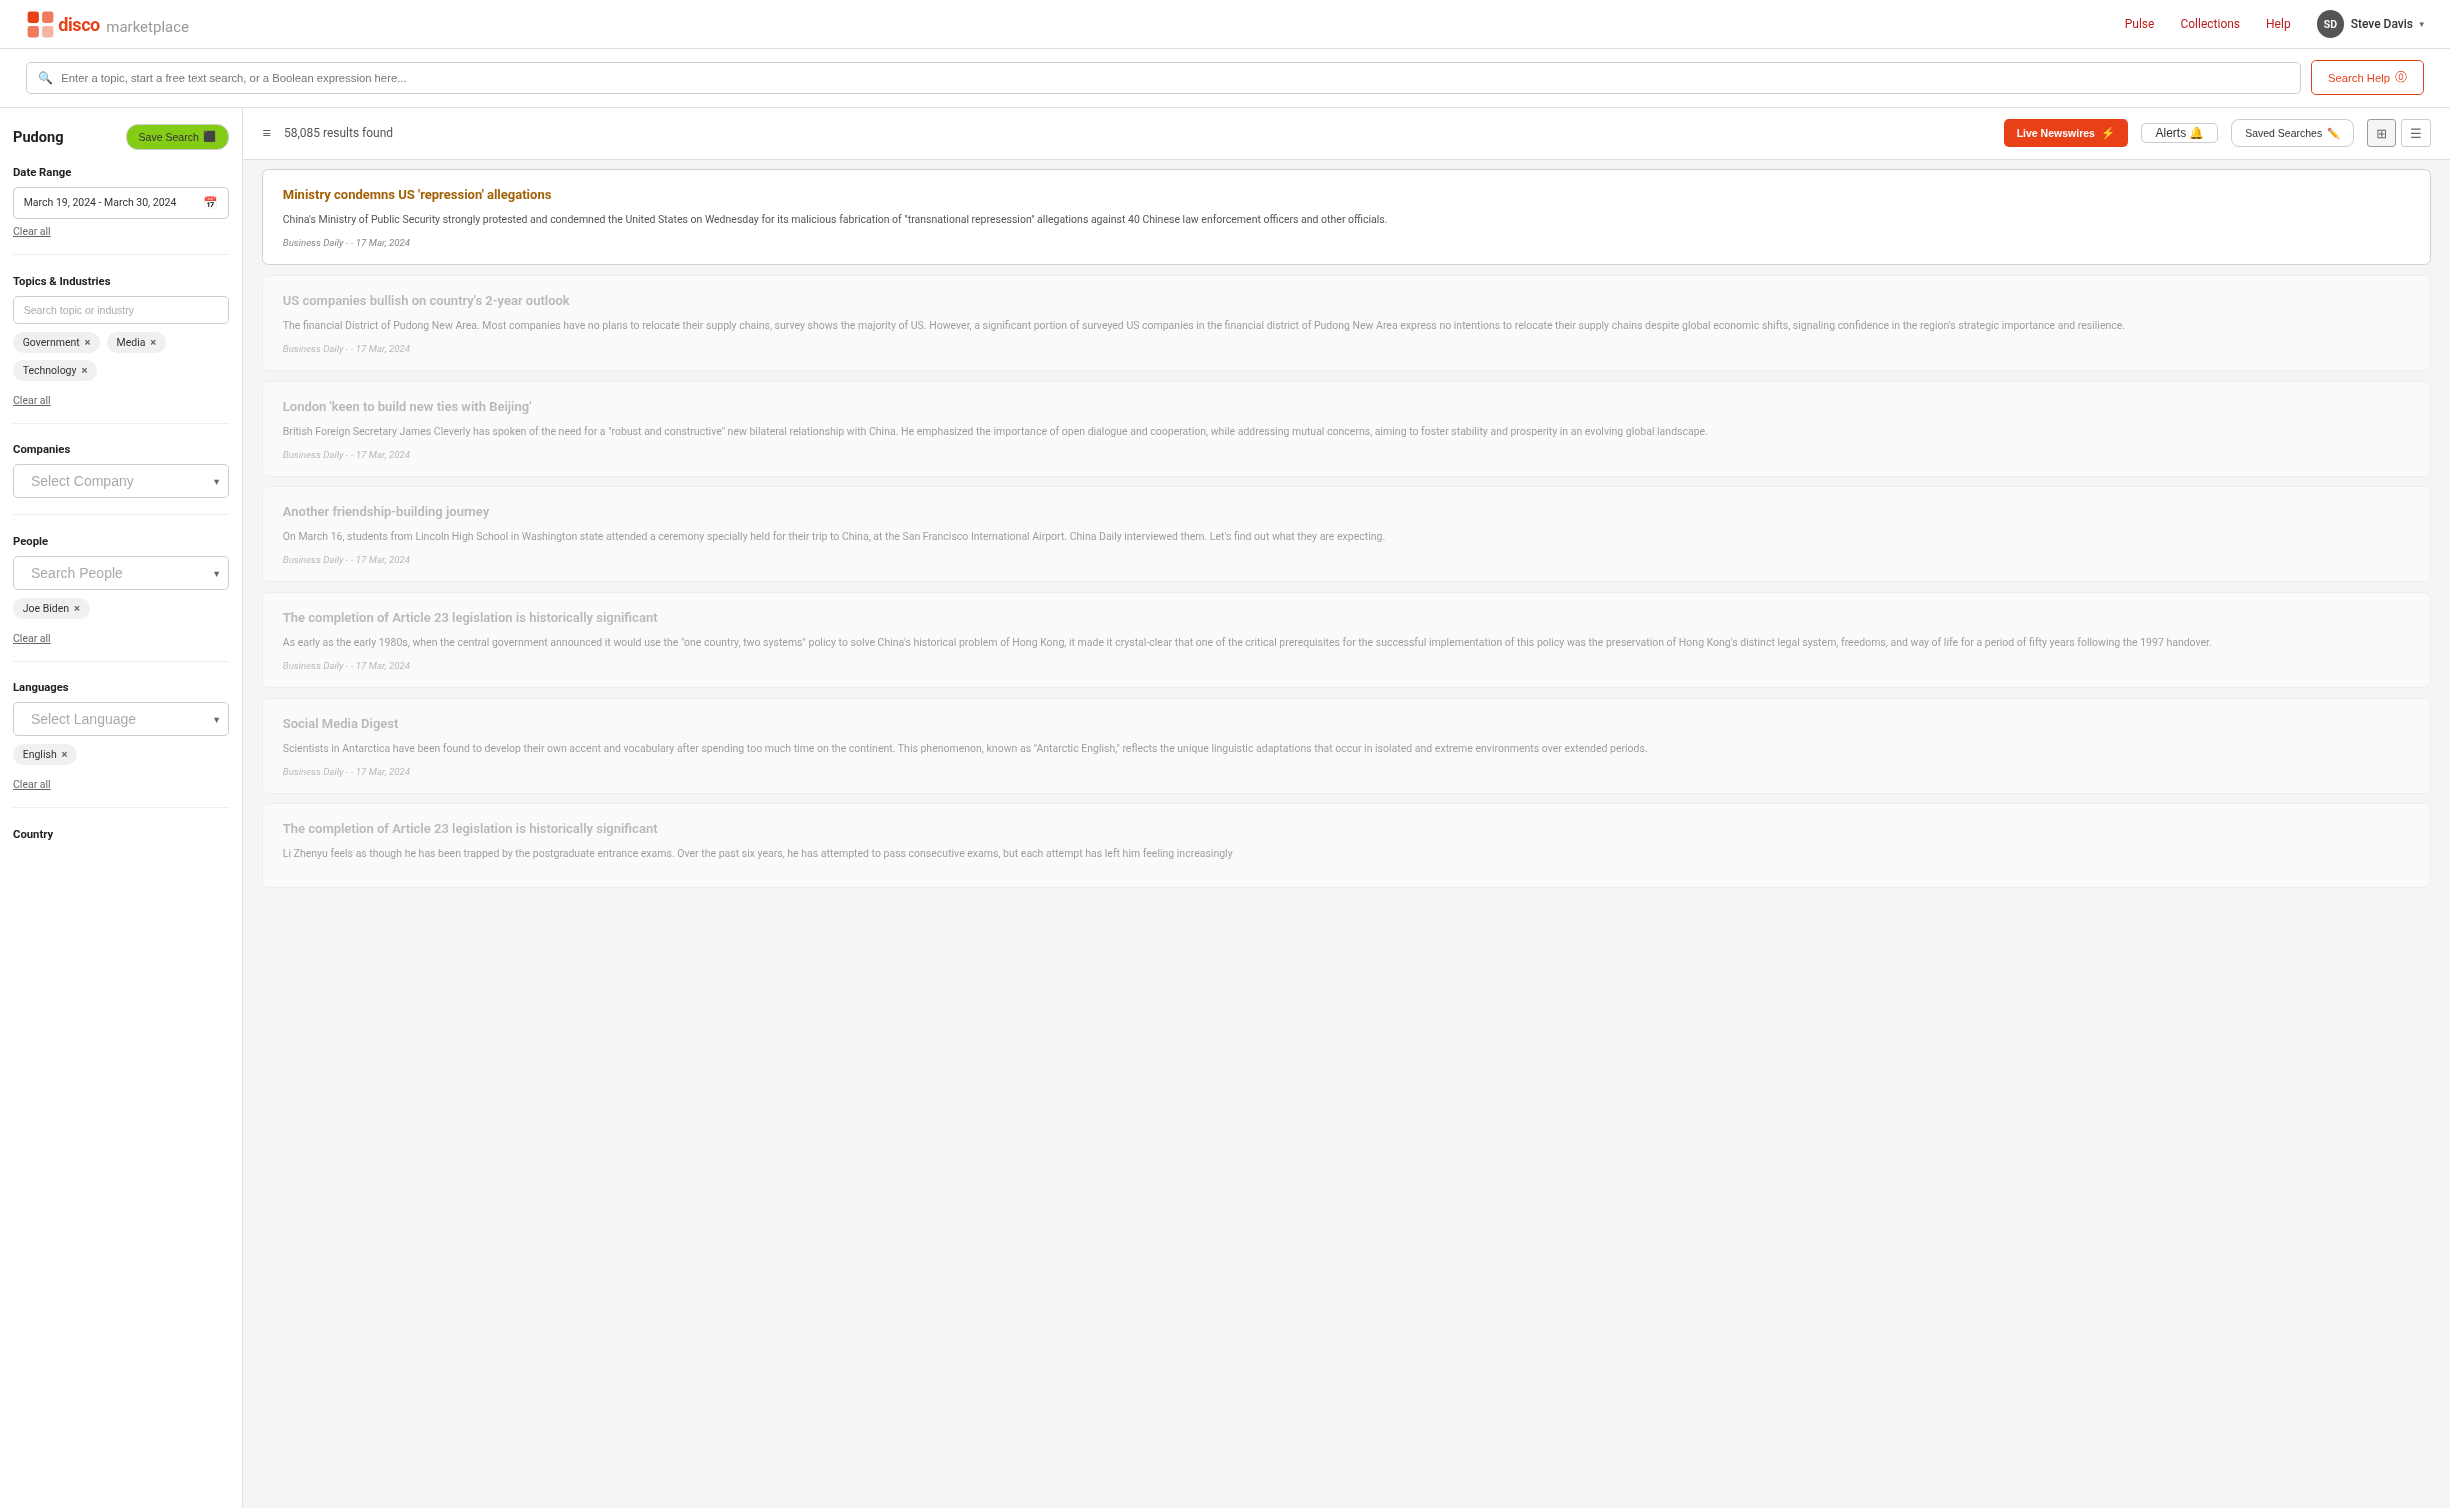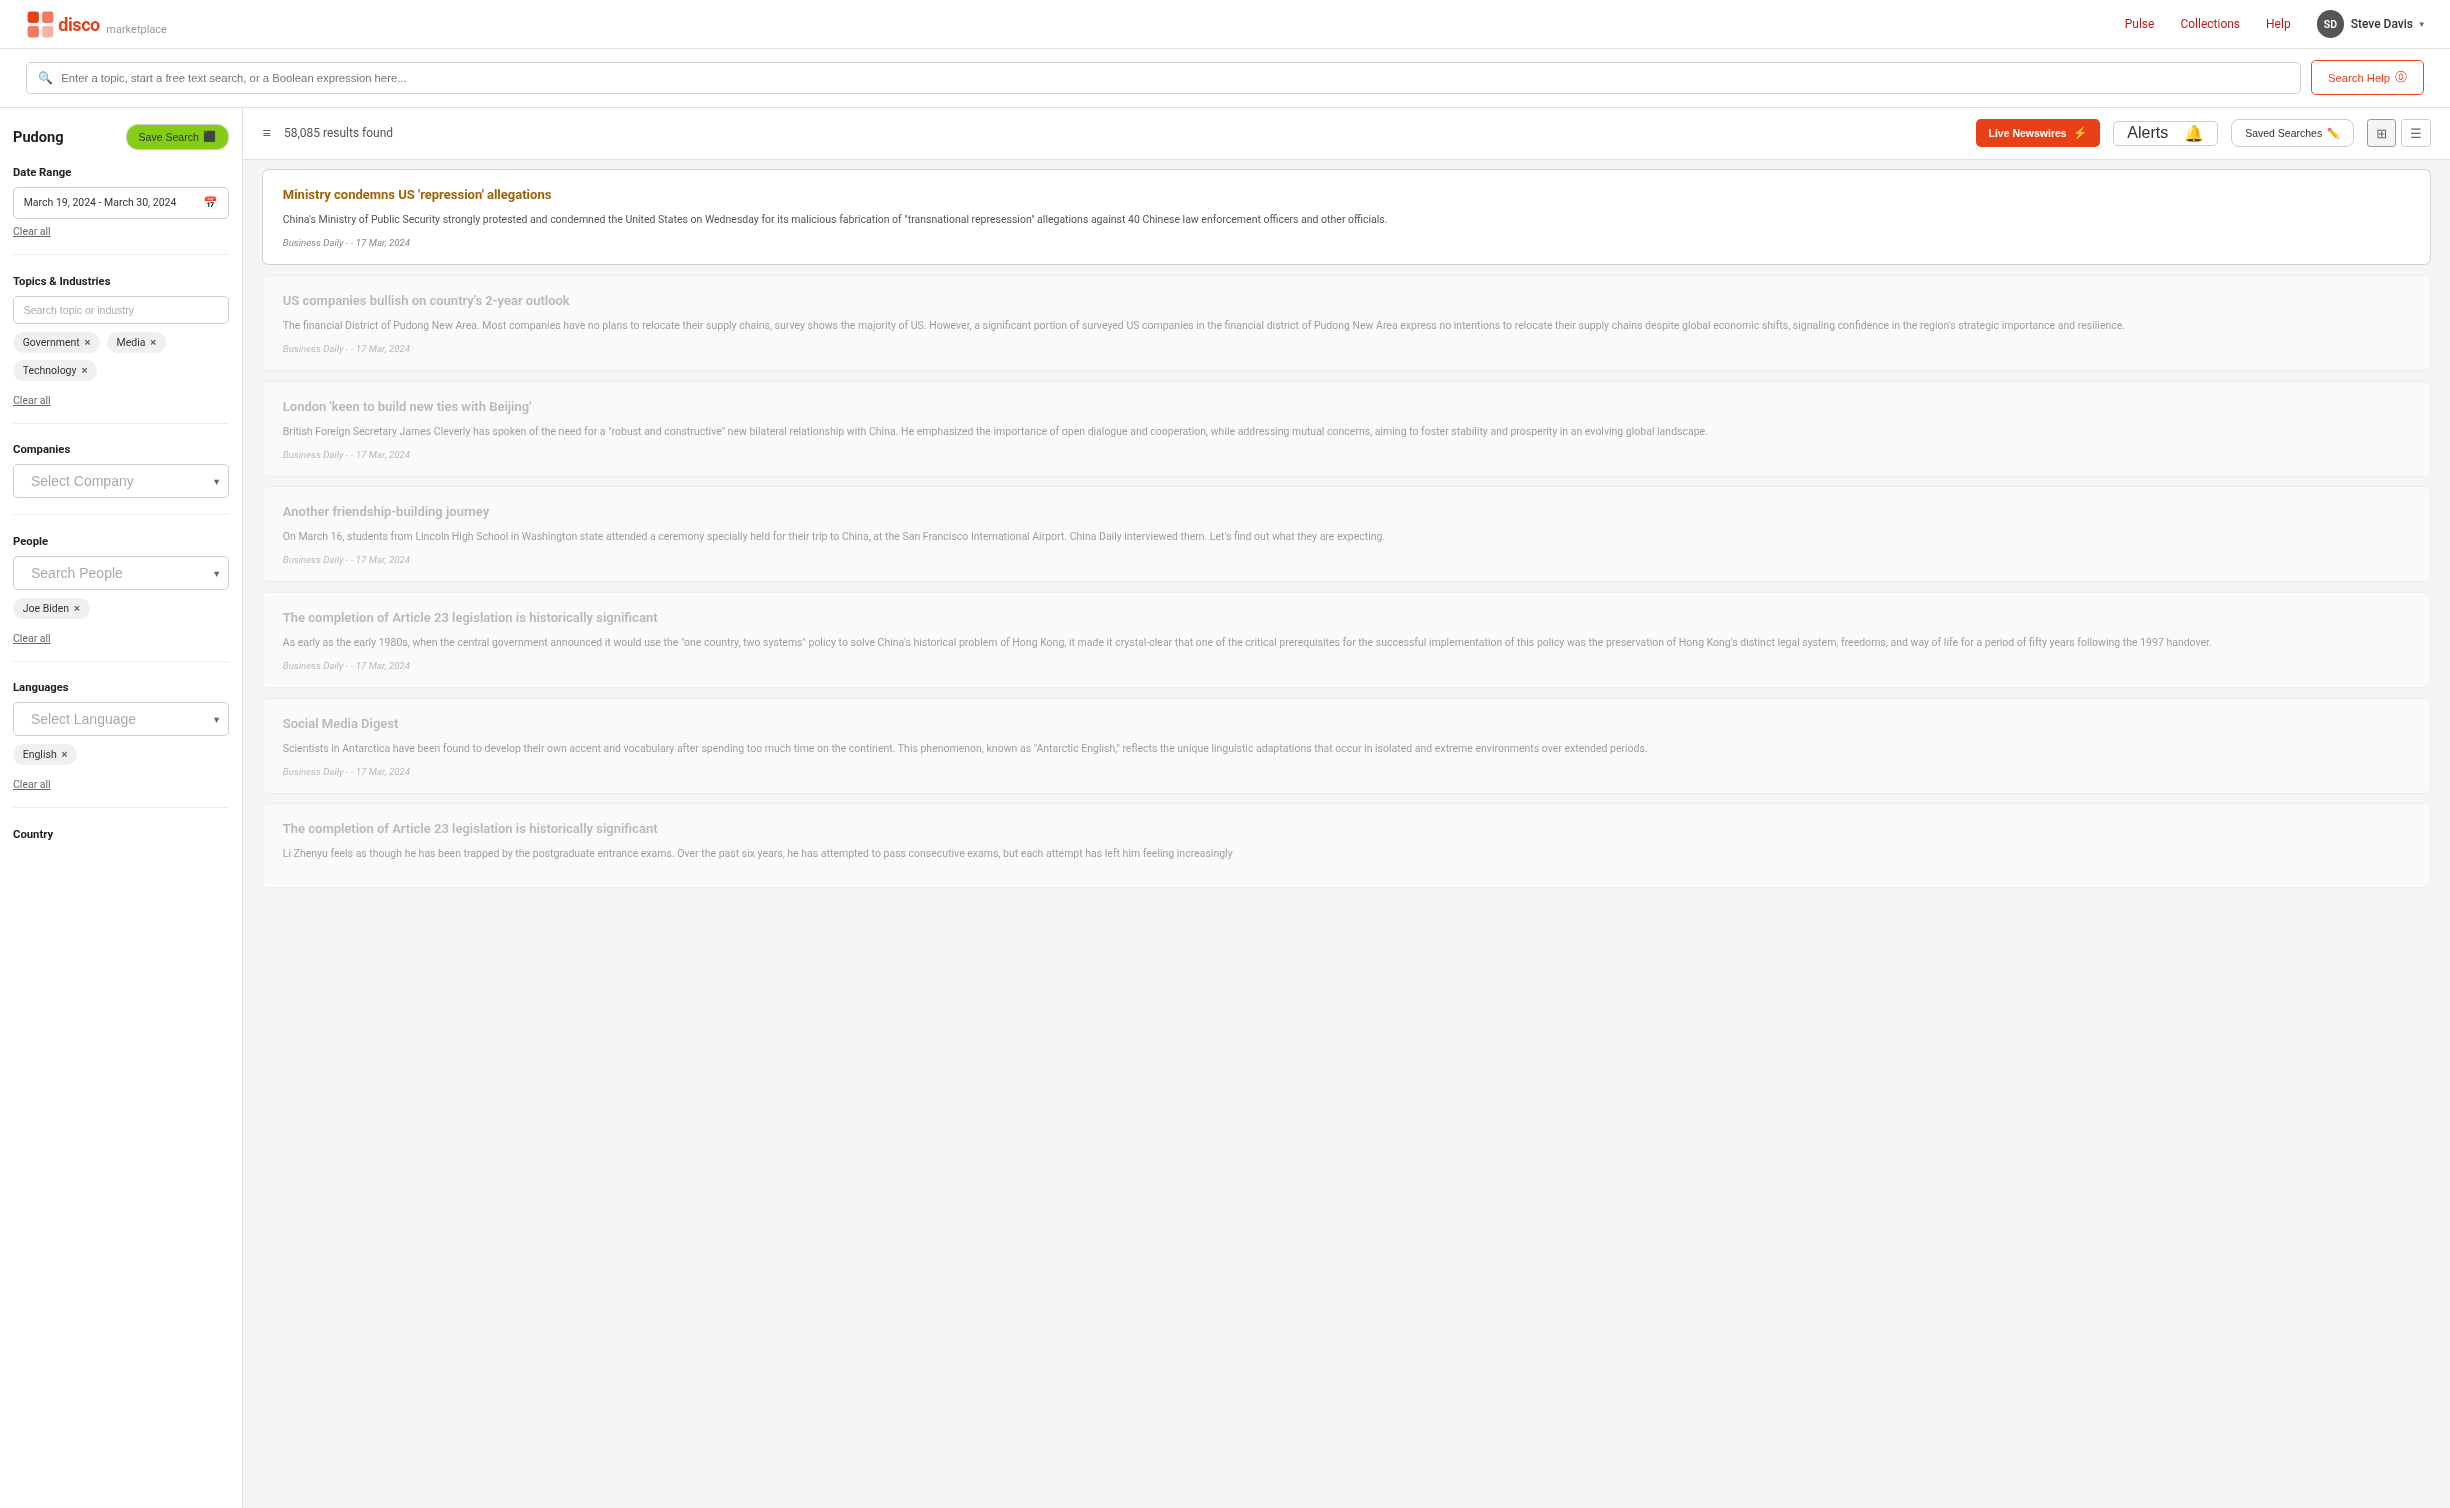--- a/index.html
+++ b/index.html
@@ -27,21 +27,21 @@
       width: 29px;
       height: 29px;
     }
     .logo-text {
       font-size: 18px;
       font-weight: 700;
       color: #e84118;
       letter-spacing: -0.4px;
     }
     .logo-sub {
-      font-size: 11px;
+      font-size: 15px;
       color: #999;
       margin-left: 3.2px;
       align-self: flex-end;
       margin-bottom: 2.4px;
     }
     .nav-links {
       display: flex;
       align-items: center;
       gap: 26px;
     }
@@ -307,26 +307,26 @@
       align-items: center;
       gap: 6.5px;
     }
     .live-icon { font-size: 11.3px; }
     .alerts-btn {
       border: 1.2px solid #ccc;
       background: #fff;
       color: #333;
       padding: 2px 13px;
       border-radius: 4.9px;
-      font-size: 16px;
+      font-size: 12px;
       font-weight: 500;
       cursor: pointer;
       display: flex;
       align-items: center;
-      gap: 16px;
+      gap: 3px;
     }
     .saved-searches-btn {
       border: 1.2px solid #ccc;
       background: #fff;
       color: #333;
       padding: 6.5px 13px;
       border-radius: 8px;
       font-size: 10.5px;
       font-weight: 500;
       cursor: pointer;

